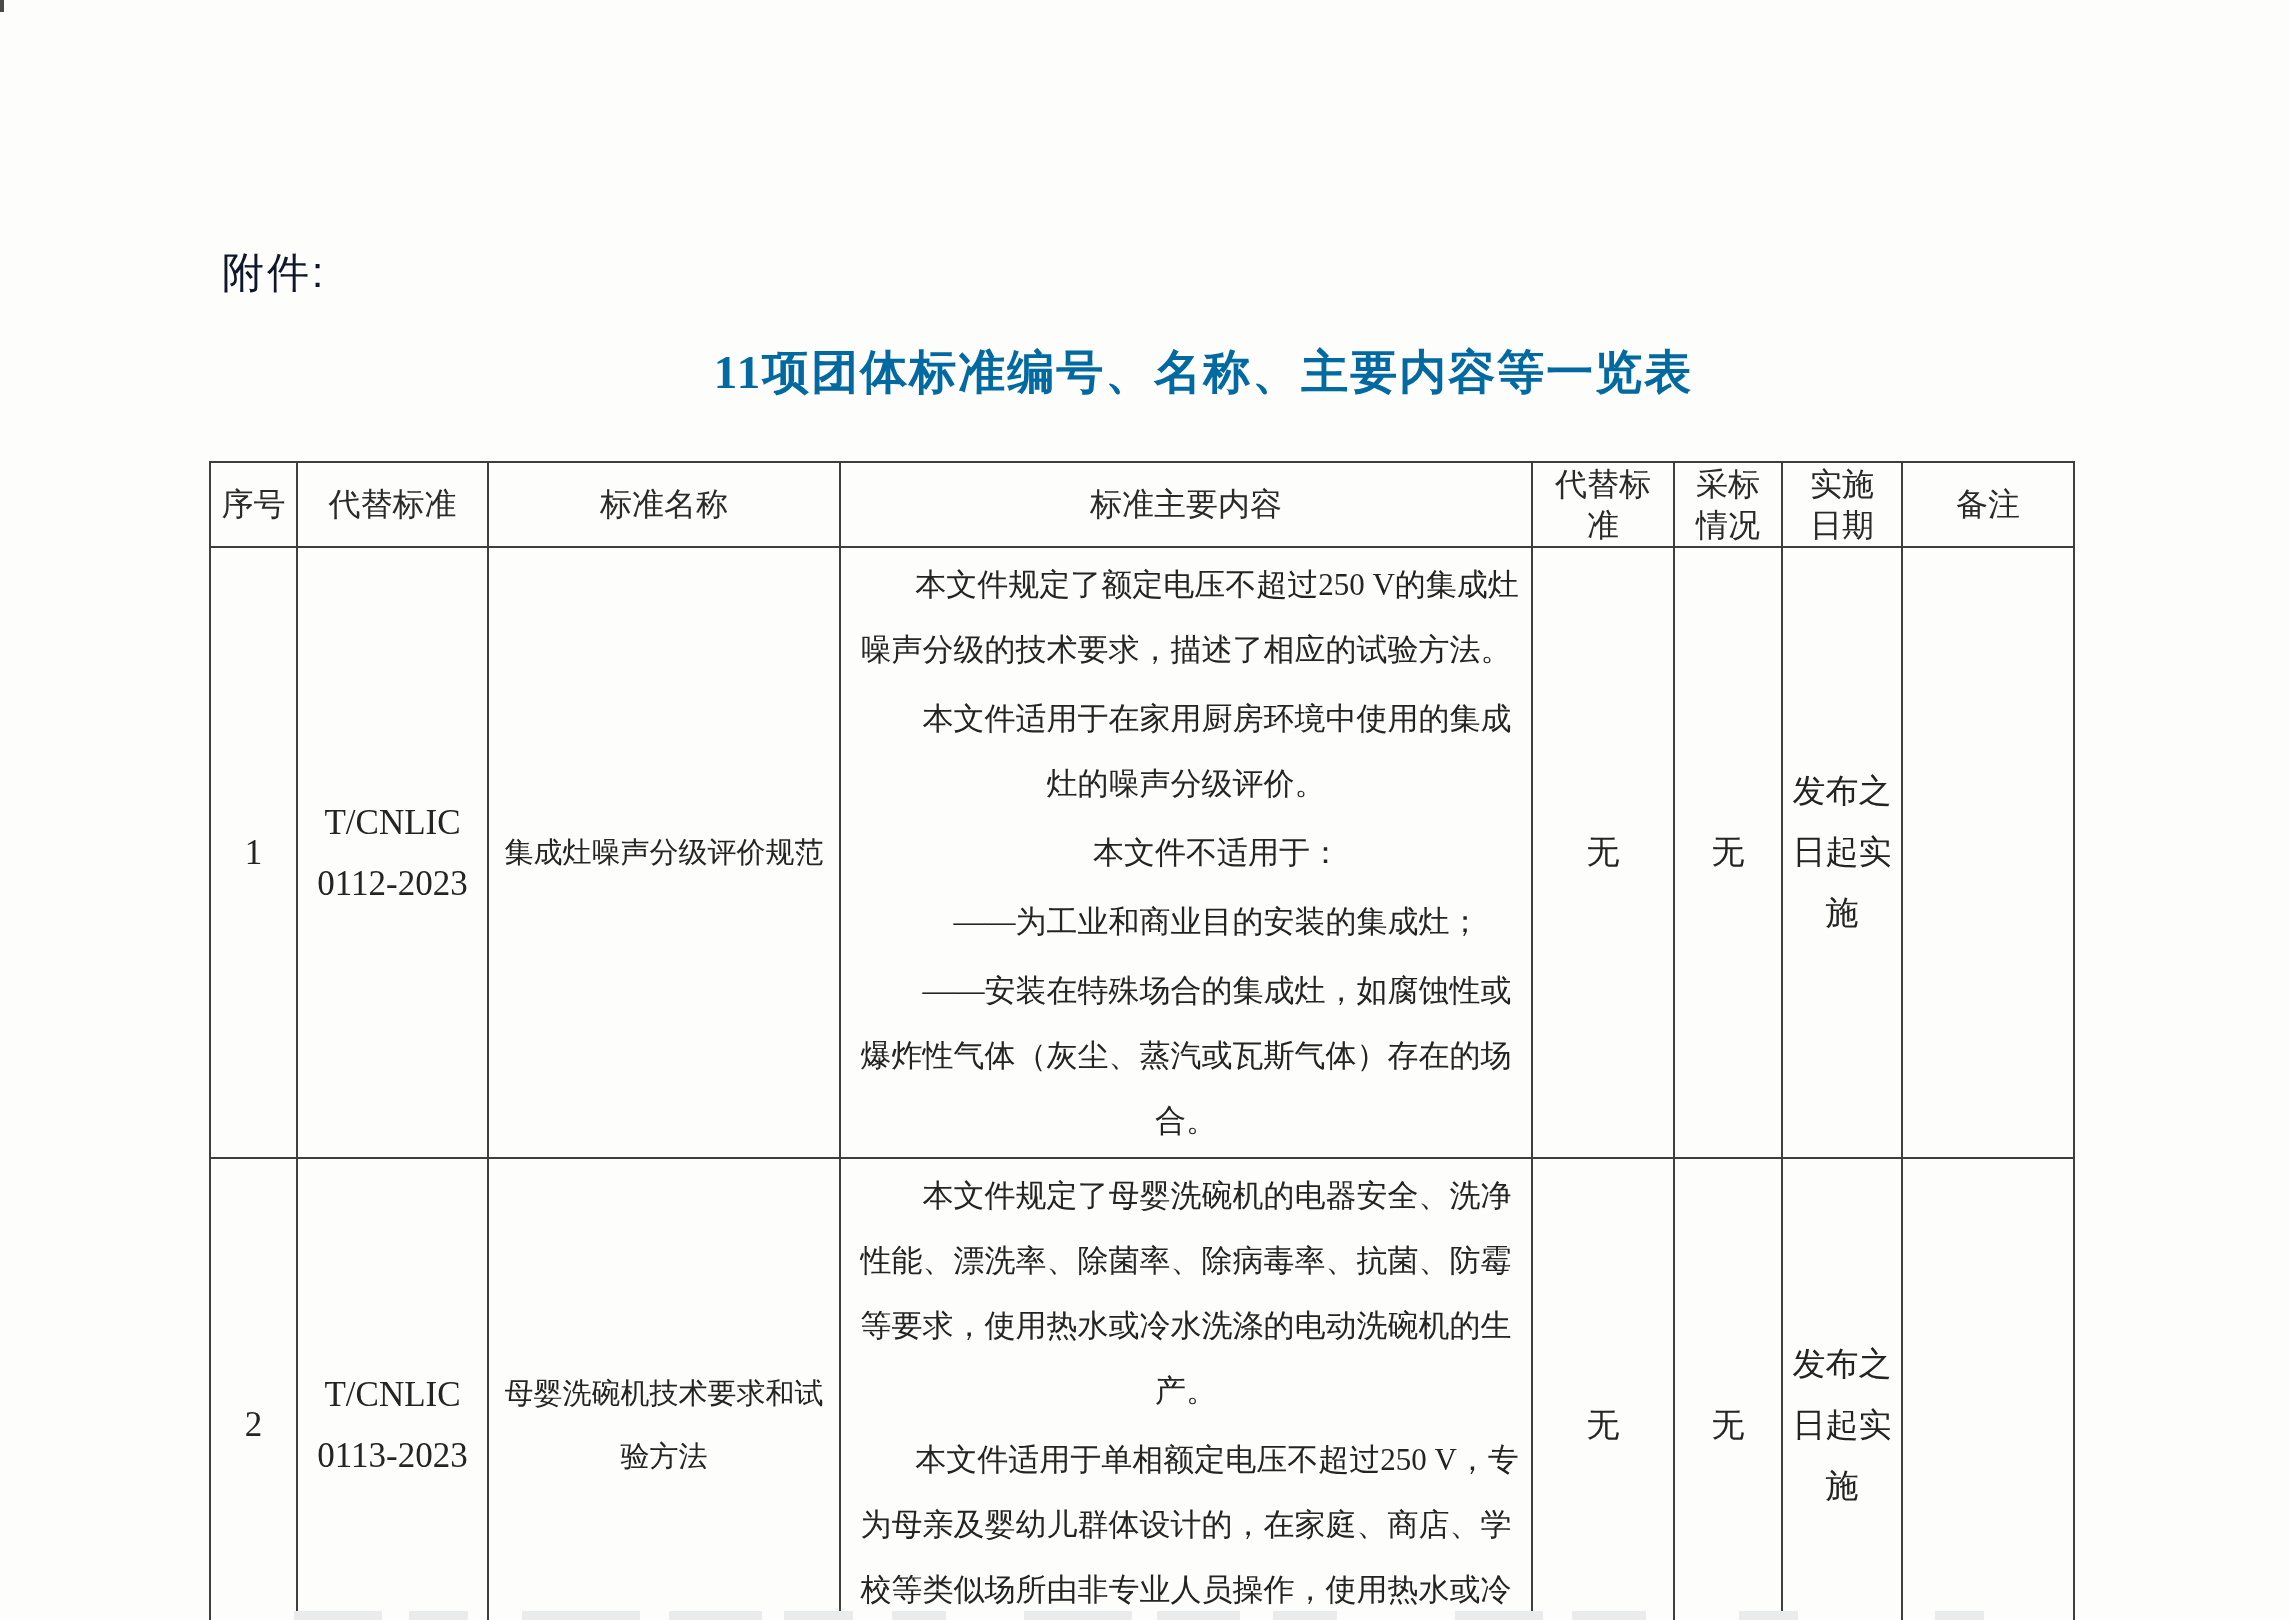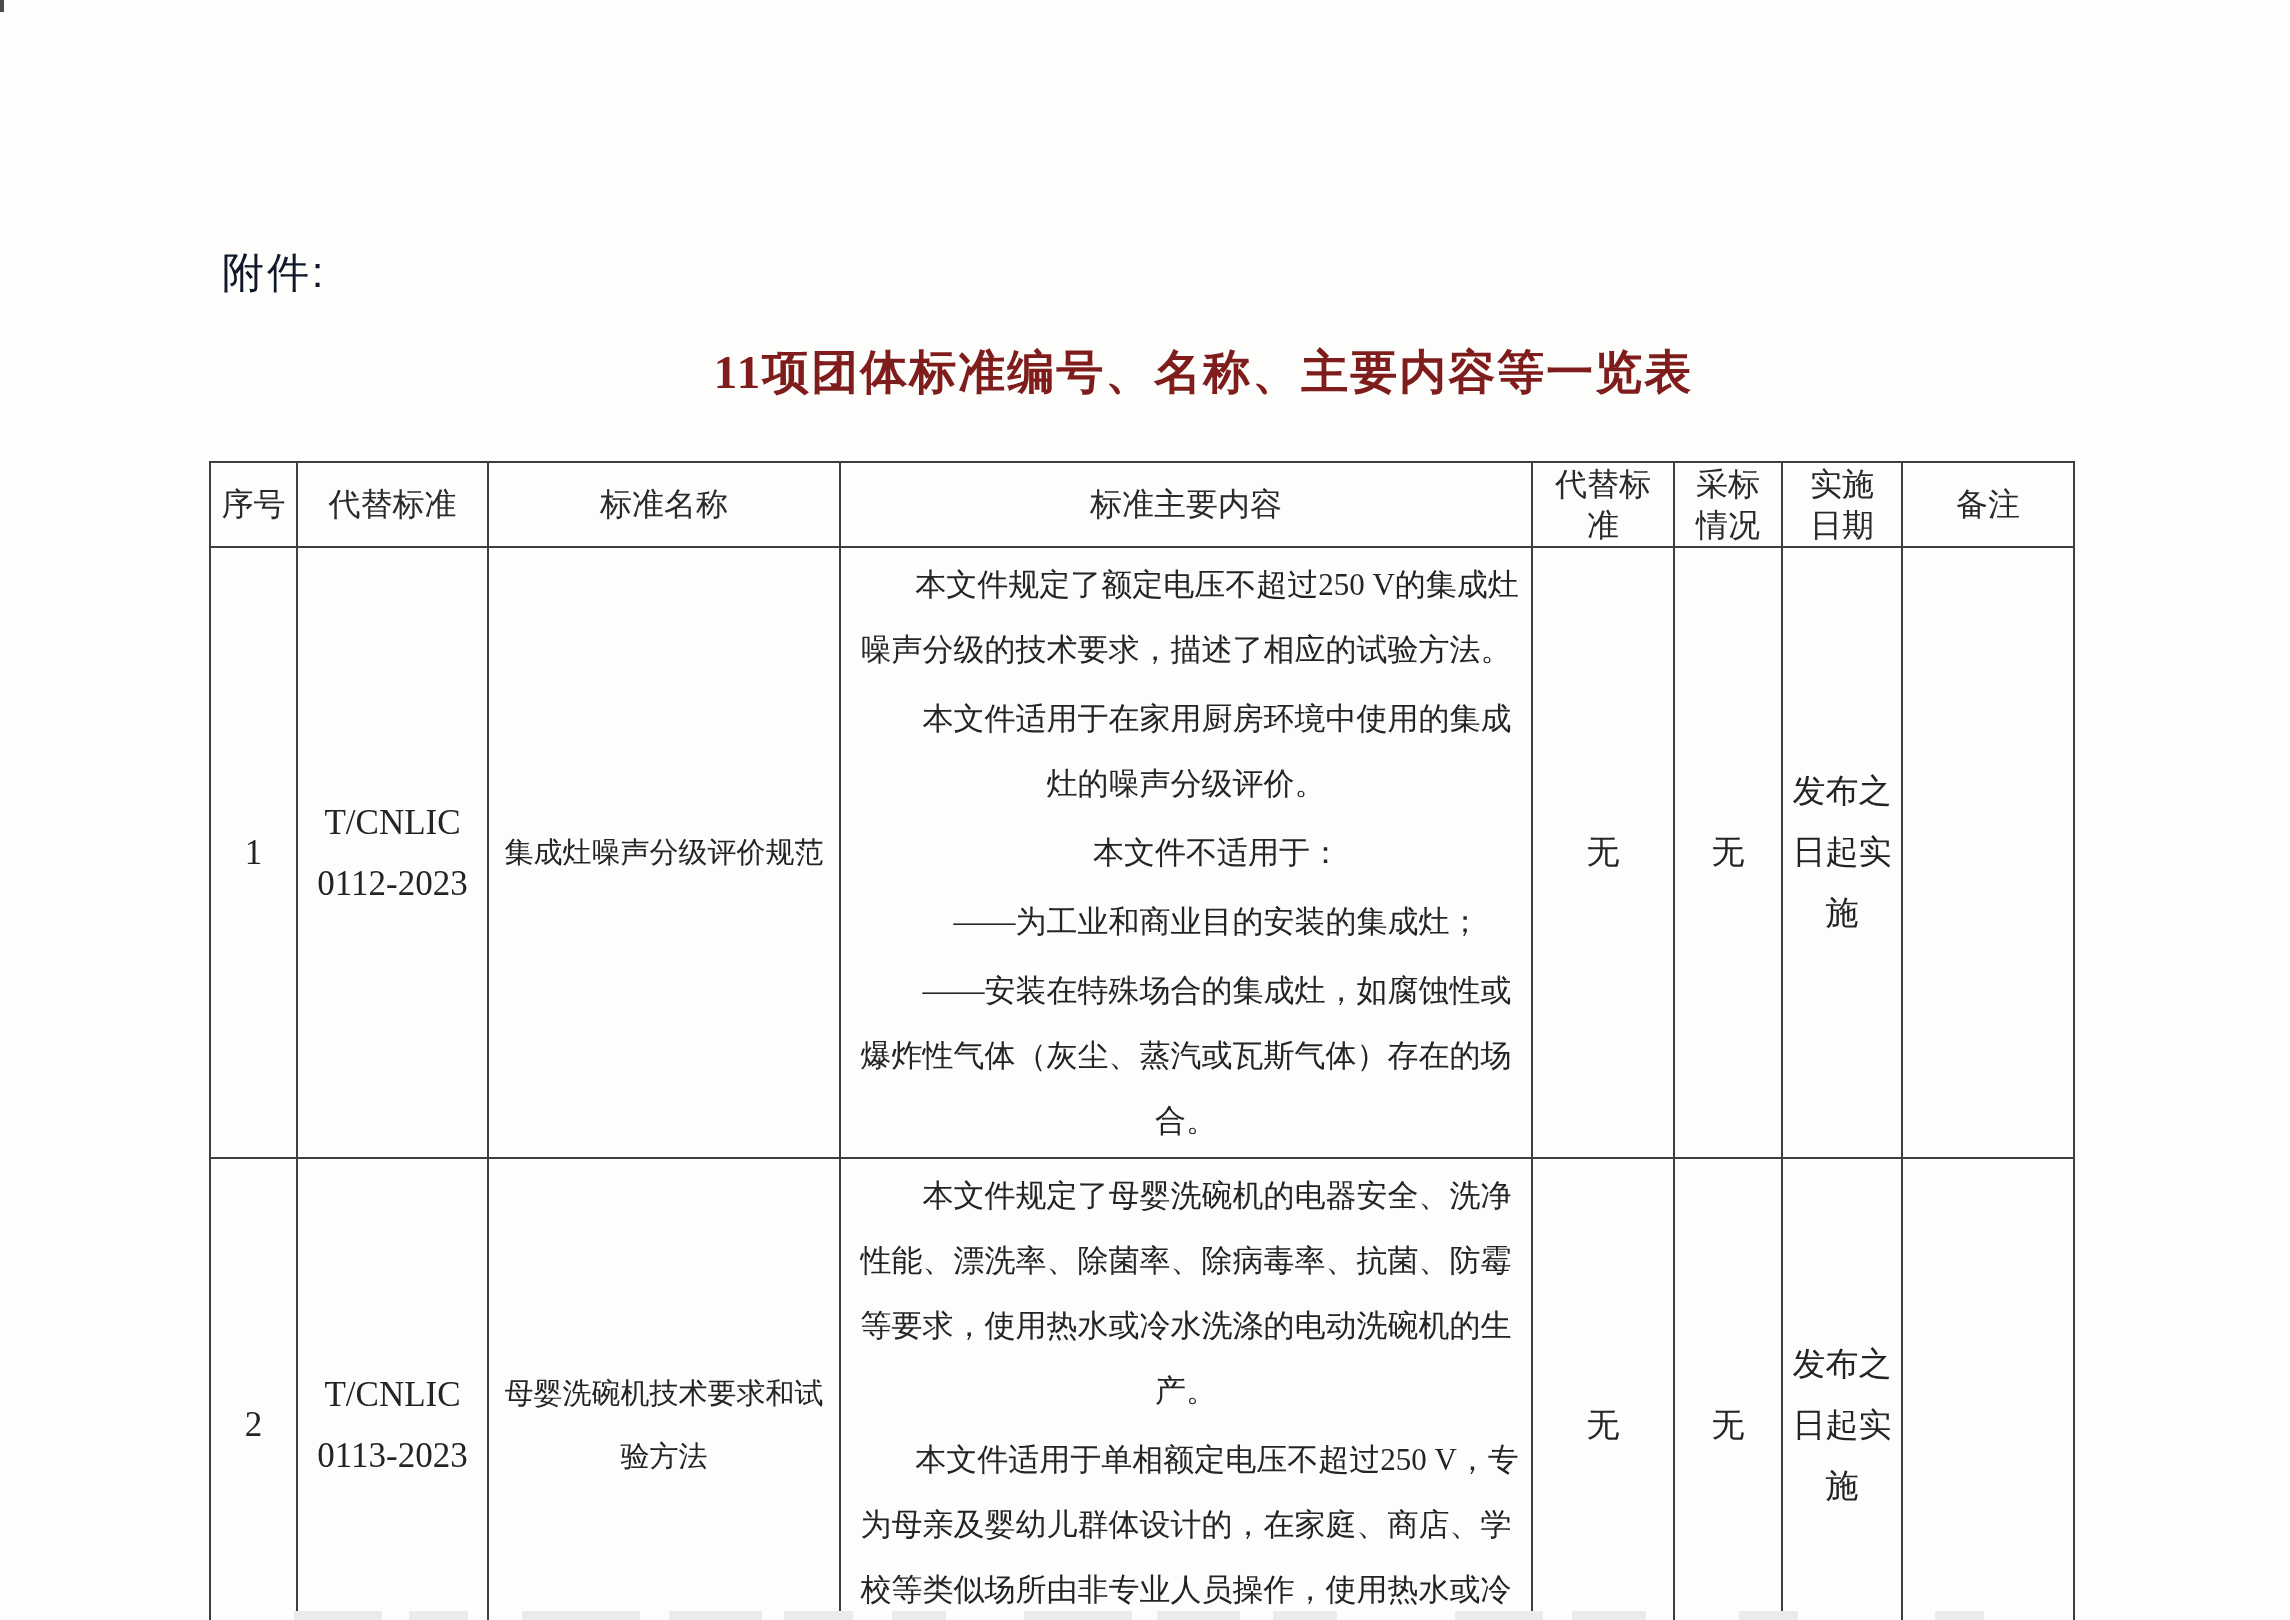--- a/index.html
+++ b/index.html
@@ -37,21 +37,21 @@
   }
   .doc-title {
     position: absolute;
     left: 272px;
     top: 341px;
     width: 1863px;
     text-align: center;
     font-size: 47px;
     font-weight: bold;
     letter-spacing: 2px;
-    color: #7f1d1d;
+    color: #0369a1;
   }
   table.standards {
     position: absolute;
     left: 209px;
     top: 461px;
     width: 1863px;
     border-collapse: collapse;
     table-layout: fixed;
     border: 2.9px solid #3a3a3a;
   }

